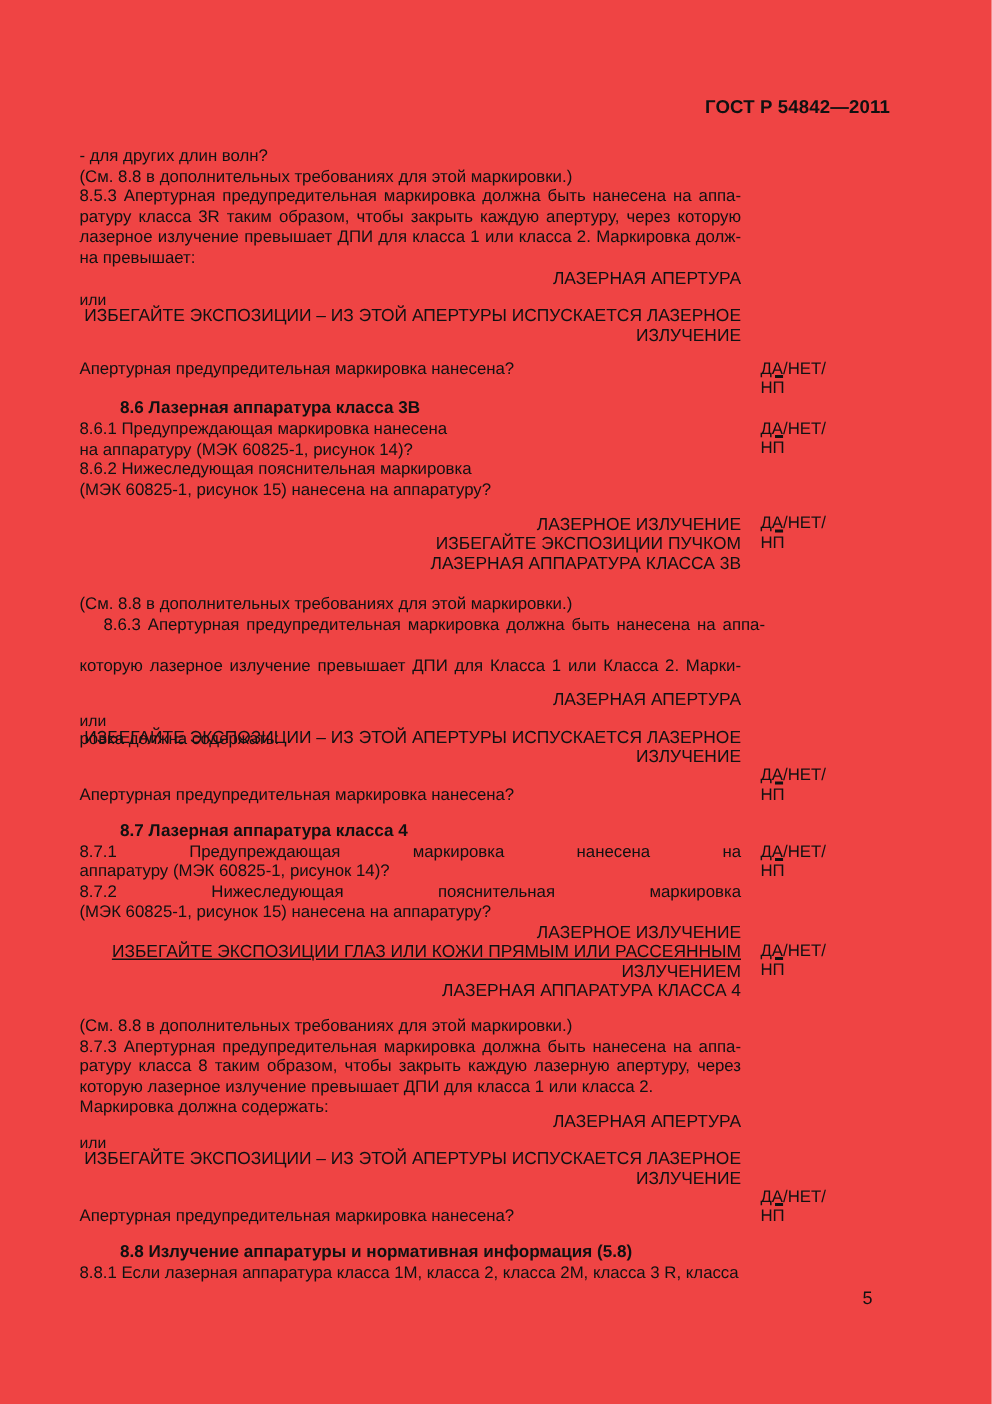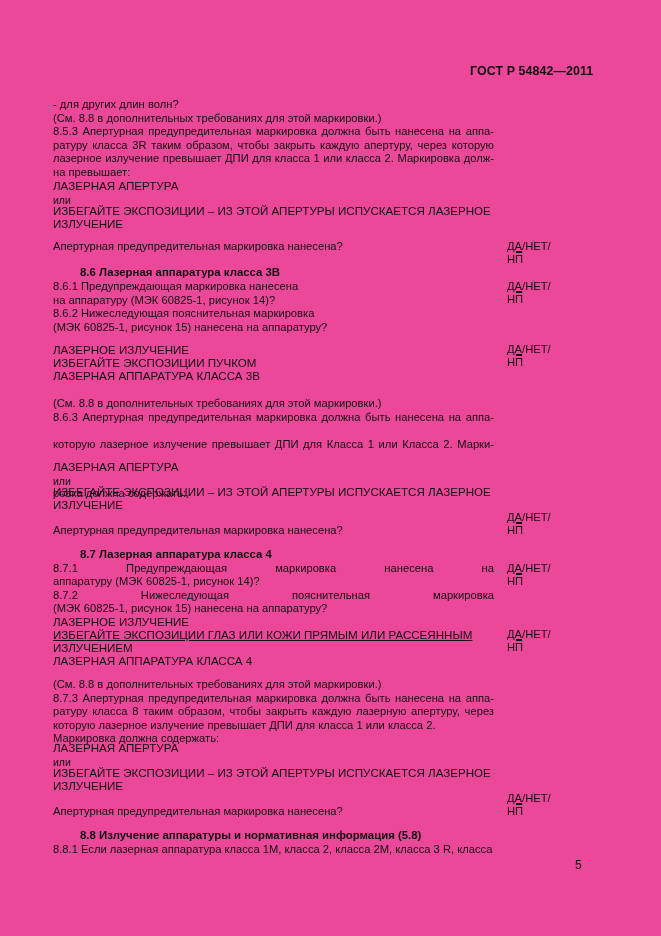--- a/index.html
+++ b/index.html
@@ -1,23 +1,23 @@
 <!DOCTYPE html>
 <html><head>
 <meta charset="utf-8">
 <style>
   html, body { margin: 0; padding: 0; background: #ffffff; }
   body { width: 661px; height: 936px; position: relative; overflow: hidden;
          font-family: "Liberation Sans", "DejaVu Sans", sans-serif; color: #111; }
-  .page { position: absolute; left: 0; top: 0; width: 661px; height: 936px; background: #ec4899; }
+  .page { position: absolute; left: 0; top: 0; width: 661px; height: 936px; background: #ef4444; }
   .ln { position: absolute; font-size: 11.2px; line-height: 13px; white-space: nowrap; }
   .just { position: absolute; left: 53px; width: 441px; font-size: 11.2px; line-height: 13.5px;
           text-align: justify; text-align-last: left; }
   .just-full { text-align-last: justify; }
-  .ctr { position: absolute; left: 53px; width: 441px; text-align: left; font-size: 11.6px; line-height: 13px; white-space: nowrap; }
+  .ctr { position: absolute; left: 53px; width: 441px; text-align: right; font-size: 11.6px; line-height: 13px; white-space: nowrap; }
   .h { font-weight: bold; font-size: 11.4px; }
   .hdr { position: absolute; left: 470px; top: 64px; font-weight: bold; font-size: 12.4px; letter-spacing: 0.1px; }
   .ans { position: absolute; left: 507px; font-size: 11.2px; line-height: 13px; }
   .ans .da { text-decoration: underline; text-decoration-thickness: 1.5px; text-underline-offset: 1px; }
   .pnum { position: absolute; left: 575px; top: 858px; font-size: 12px; }
 </style>
 </head>
 <body>
 
 <div class="page">
@@ -55,21 +55,21 @@
 
   <div class="ctr" style="top:343px;">ЛАЗЕРНОЕ ИЗЛУЧЕНИЕ</div>
   <div class="ctr" style="top:356px;">ИЗБЕГАЙТЕ ЭКСПОЗИЦИИ ПУЧКОМ</div>
   <div class="ctr" style="top:369px;">ЛАЗЕРНАЯ АППАРАТУРА КЛАССА 3В</div>
   <div class="ans" style="top:343px;">
     <span class="da">ДА</span><span>/НЕТ/</span><br>
     <span>НП</span>
   </div>
 
   <div class="ln" style="left:53px;top:397px;">(См. 8.8 в дополнительных требованиях для этой маркировки.)</div>
-  <div class="just just-full" style="top:411px;">8.6.3 Апертурная предупредительная маркировка должна быть нанесена на аппа-</div>
+  <div class="just just-full" style="top:411px;margin-left:16px;">8.6.3 Апертурная предупредительная маркировка должна быть нанесена на аппа-</div>
   <div class="just just-full" style="top:438px;">которую лазерное излучение превышает ДПИ для Класса 1 или Класса 2. Марки-</div>
   <div class="ln" style="left:53px;top:451px;margin-top:36px;">ровка должна содержать:</div>
 
   <div class="ctr" style="top:460px;">ЛАЗЕРНАЯ АПЕРТУРА</div>
   <div class="ln" style="left:53px;top:475px;font-size:10.5px;">или</div>
   <div class="ctr" style="top:485px;">ИЗБЕГАЙТЕ ЭКСПОЗИЦИИ – ИЗ ЭТОЙ АПЕРТУРЫ ИСПУСКАЕТСЯ ЛАЗЕРНОЕ</div>
   <div class="ctr" style="top:498px;">ИЗЛУЧЕНИЕ</div>
 
   <div class="ans" style="top:511px;">
     <span class="da">ДА</span><span>/НЕТ/</span><br>

